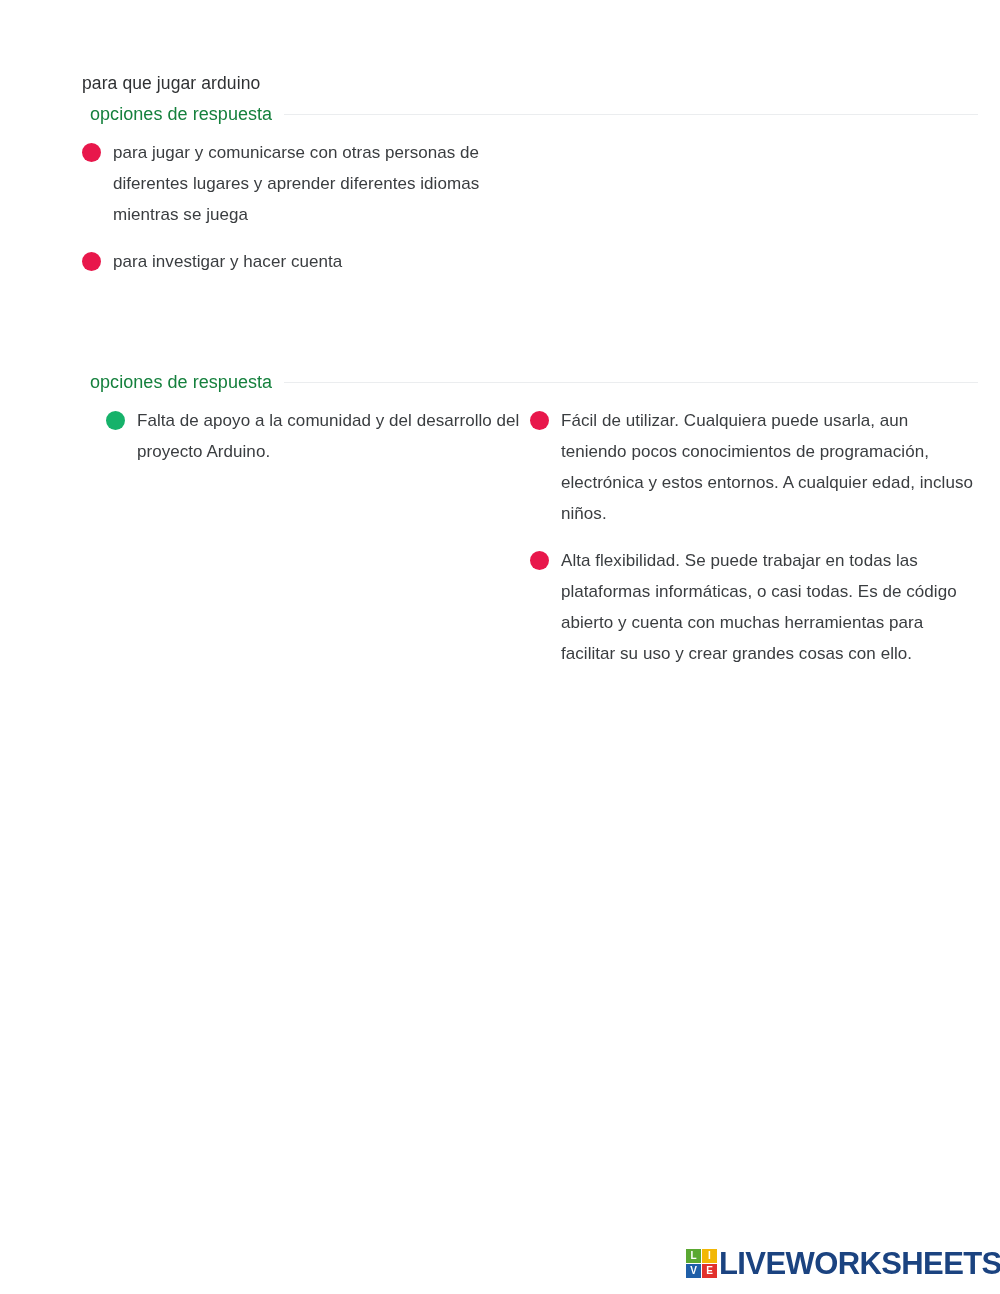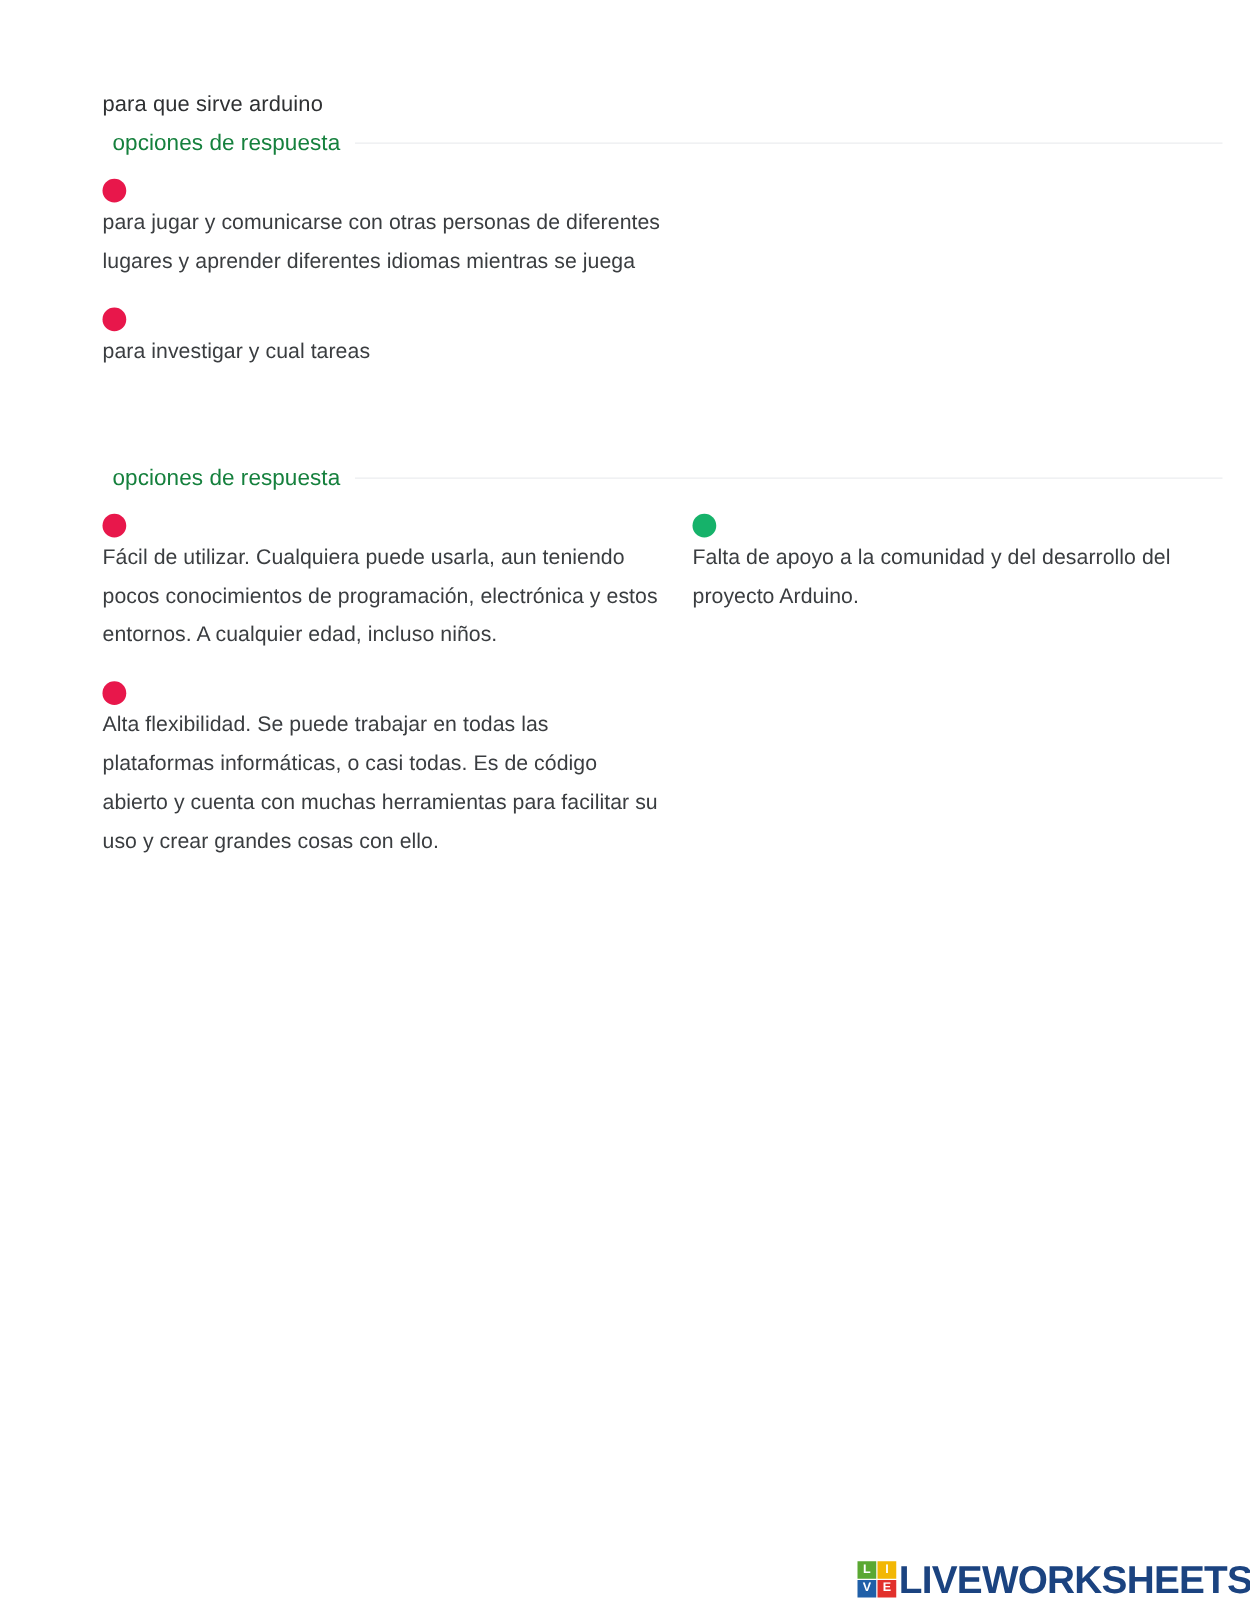--- a/index.html
+++ b/index.html
@@ -75,21 +75,20 @@
     width: 448px;
     box-sizing: border-box;
   }
 
   .options-col.right {
     padding-left: 24px;
   }
 
   .option-item {
     display: flex;
-    flex-direction: column;
     align-items: flex-start;
     margin-bottom: 16px;
   }
 
   .option-item:last-child {
     margin-bottom: 0;
   }
 
   .option-bullet {
     flex: 0 0 auto;
@@ -154,75 +153,75 @@
     line-height: 1;
     font-family: "Liberation Sans", sans-serif;
   }
 </style>
 </head>
 <body>
 
 <div class="page">
 
   <div class="question-block" id="question-1">
-    <div class="question-title">para que sirve arduino</div>
+    <div class="question-title">para que jugar arduino</div>
 
     <div class="options-legend">
       <span class="options-legend-label">opciones de respuesta</span>
       <span class="options-legend-rule"></span>
     </div>
 
     <div class="options-grid">
 
       <div class="options-col left">
 
         <div class="option-item">
           <span class="option-bullet red"></span>
           <span class="option-text">para jugar y comunicarse con otras personas de diferentes lugares y aprender diferentes idiomas mientras se juega</span>
         </div>
 
         <div class="option-item">
           <span class="option-bullet red"></span>
-          <span class="option-text">para investigar y cual tareas</span>
+          <span class="option-text">para investigar y hacer cuenta</span>
         </div>
 
       </div>
 
 
     </div>
   </div>
 
   <div class="question-block" id="question-2">
 
     <div class="options-legend">
       <span class="options-legend-label">opciones de respuesta</span>
       <span class="options-legend-rule"></span>
     </div>
 
     <div class="options-grid">
 
-      <div class="options-col left">
-
-        <div class="option-item">
-          <span class="option-bullet red"></span>
-          <span class="option-text">Fácil de utilizar. Cualquiera puede usarla, aun teniendo pocos conocimientos de programación, electrónica y estos entornos. A cualquier edad, incluso niños.</span>
-        </div>
-
-        <div class="option-item">
-          <span class="option-bullet red"></span>
-          <span class="option-text">Alta flexibilidad. Se puede trabajar en todas las plataformas informáticas, o casi todas. Es de código abierto y cuenta con muchas herramientas para facilitar su uso y crear grandes cosas con ello.</span>
-        </div>
-
-      </div>
-
       <div class="options-col right">
 
         <div class="option-item">
           <span class="option-bullet green"></span>
           <span class="option-text">Falta de apoyo a la comunidad y del desarrollo del proyecto Arduino.</span>
+        </div>
+
+      </div>
+
+      <div class="options-col left">
+
+        <div class="option-item">
+          <span class="option-bullet red"></span>
+          <span class="option-text">Fácil de utilizar. Cualquiera puede usarla, aun teniendo pocos conocimientos de programación, electrónica y estos entornos. A cualquier edad, incluso niños.</span>
+        </div>
+
+        <div class="option-item">
+          <span class="option-bullet red"></span>
+          <span class="option-text">Alta flexibilidad. Se puede trabajar en todas las plataformas informáticas, o casi todas. Es de código abierto y cuenta con muchas herramientas para facilitar su uso y crear grandes cosas con ello.</span>
         </div>
 
       </div>
 
     </div>
   </div>
 
   <div class="footer-logo">
     <div class="logo-mark">
       <span class="logo-cell c-green">L</span>

